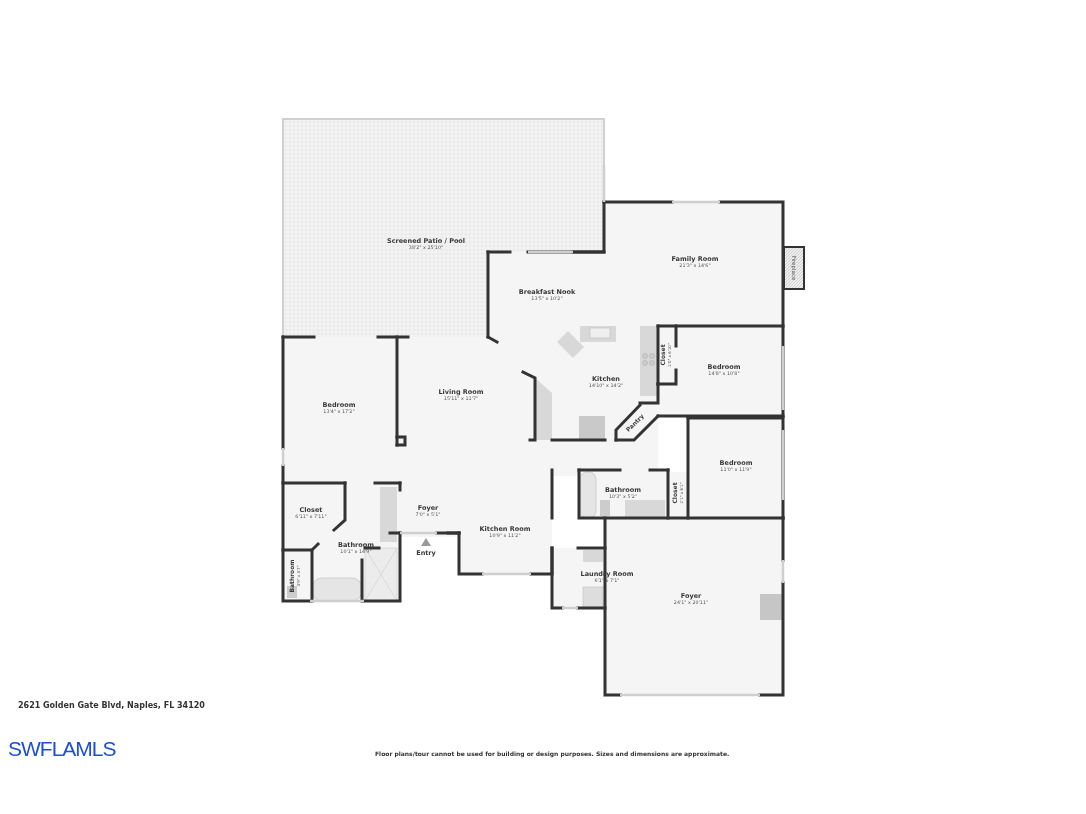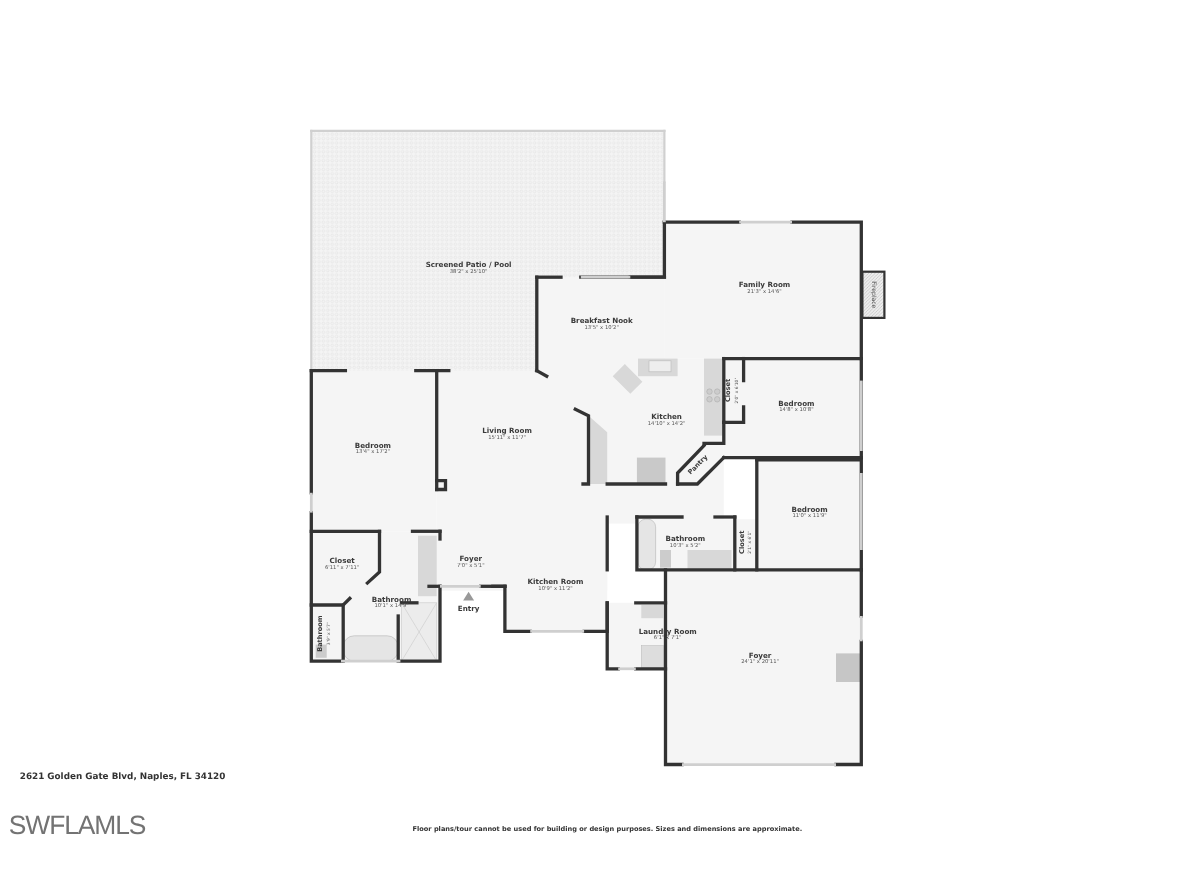--- a/index.html
+++ b/index.html
@@ -6,21 +6,21 @@
   body { width:1086px; height:814px; position:relative; overflow:hidden; font-family:"DejaVu Sans", sans-serif; }
   #plan { position:absolute; left:0; top:0; }
   .lbl { position:absolute; transform:translate(-50%,-50%); text-align:center; white-space:nowrap; color:#3a3a3a; }
   .lbl .n { font-size:6.5px; font-weight:bold; display:block; line-height:8px; }
   .lbl .d { font-size:4.8px; display:block; line-height:6px; color:#555; }
   .vert { transform:translate(-50%,-50%) rotate(-90deg); }
   .vert2 { transform:translate(-50%,-50%) rotate(90deg); }
   .entry-lbl { position:absolute; transform:translate(-50%,-50%); font-size:6.5px; font-weight:bold; color:#3a3a3a; }
   .address { position:absolute; left:18px; top:701px; font-size:8px; font-weight:bold; color:#333; }
   .disclaimer { position:absolute; left:375px; top:750px; font-size:6px; font-weight:bold; color:#333; }
-  .watermark { position:absolute; left:8px; top:737px; font-size:24px; color:#737373; letter-spacing:-1px; font-family:"Liberation Sans", sans-serif; }
+  .watermark { position:absolute; left:8px; top:737px; font-size:21px; color:#1d4ed8; letter-spacing:-1px; font-family:"Liberation Sans", sans-serif; }
 </style>
 </head>
 <body>
 
 <svg id="plan" width="1086" height="814" viewBox="0 0 1086 814">
   <defs>
     <pattern id="dots" width="4" height="4" patternUnits="userSpaceOnUse">
       <rect width="4" height="4" fill="#f4f4f4"></rect>
       <circle cx="2" cy="2" r="1.2" fill="none" stroke="#dedede" stroke-width="0.5"></circle>
     </pattern>

